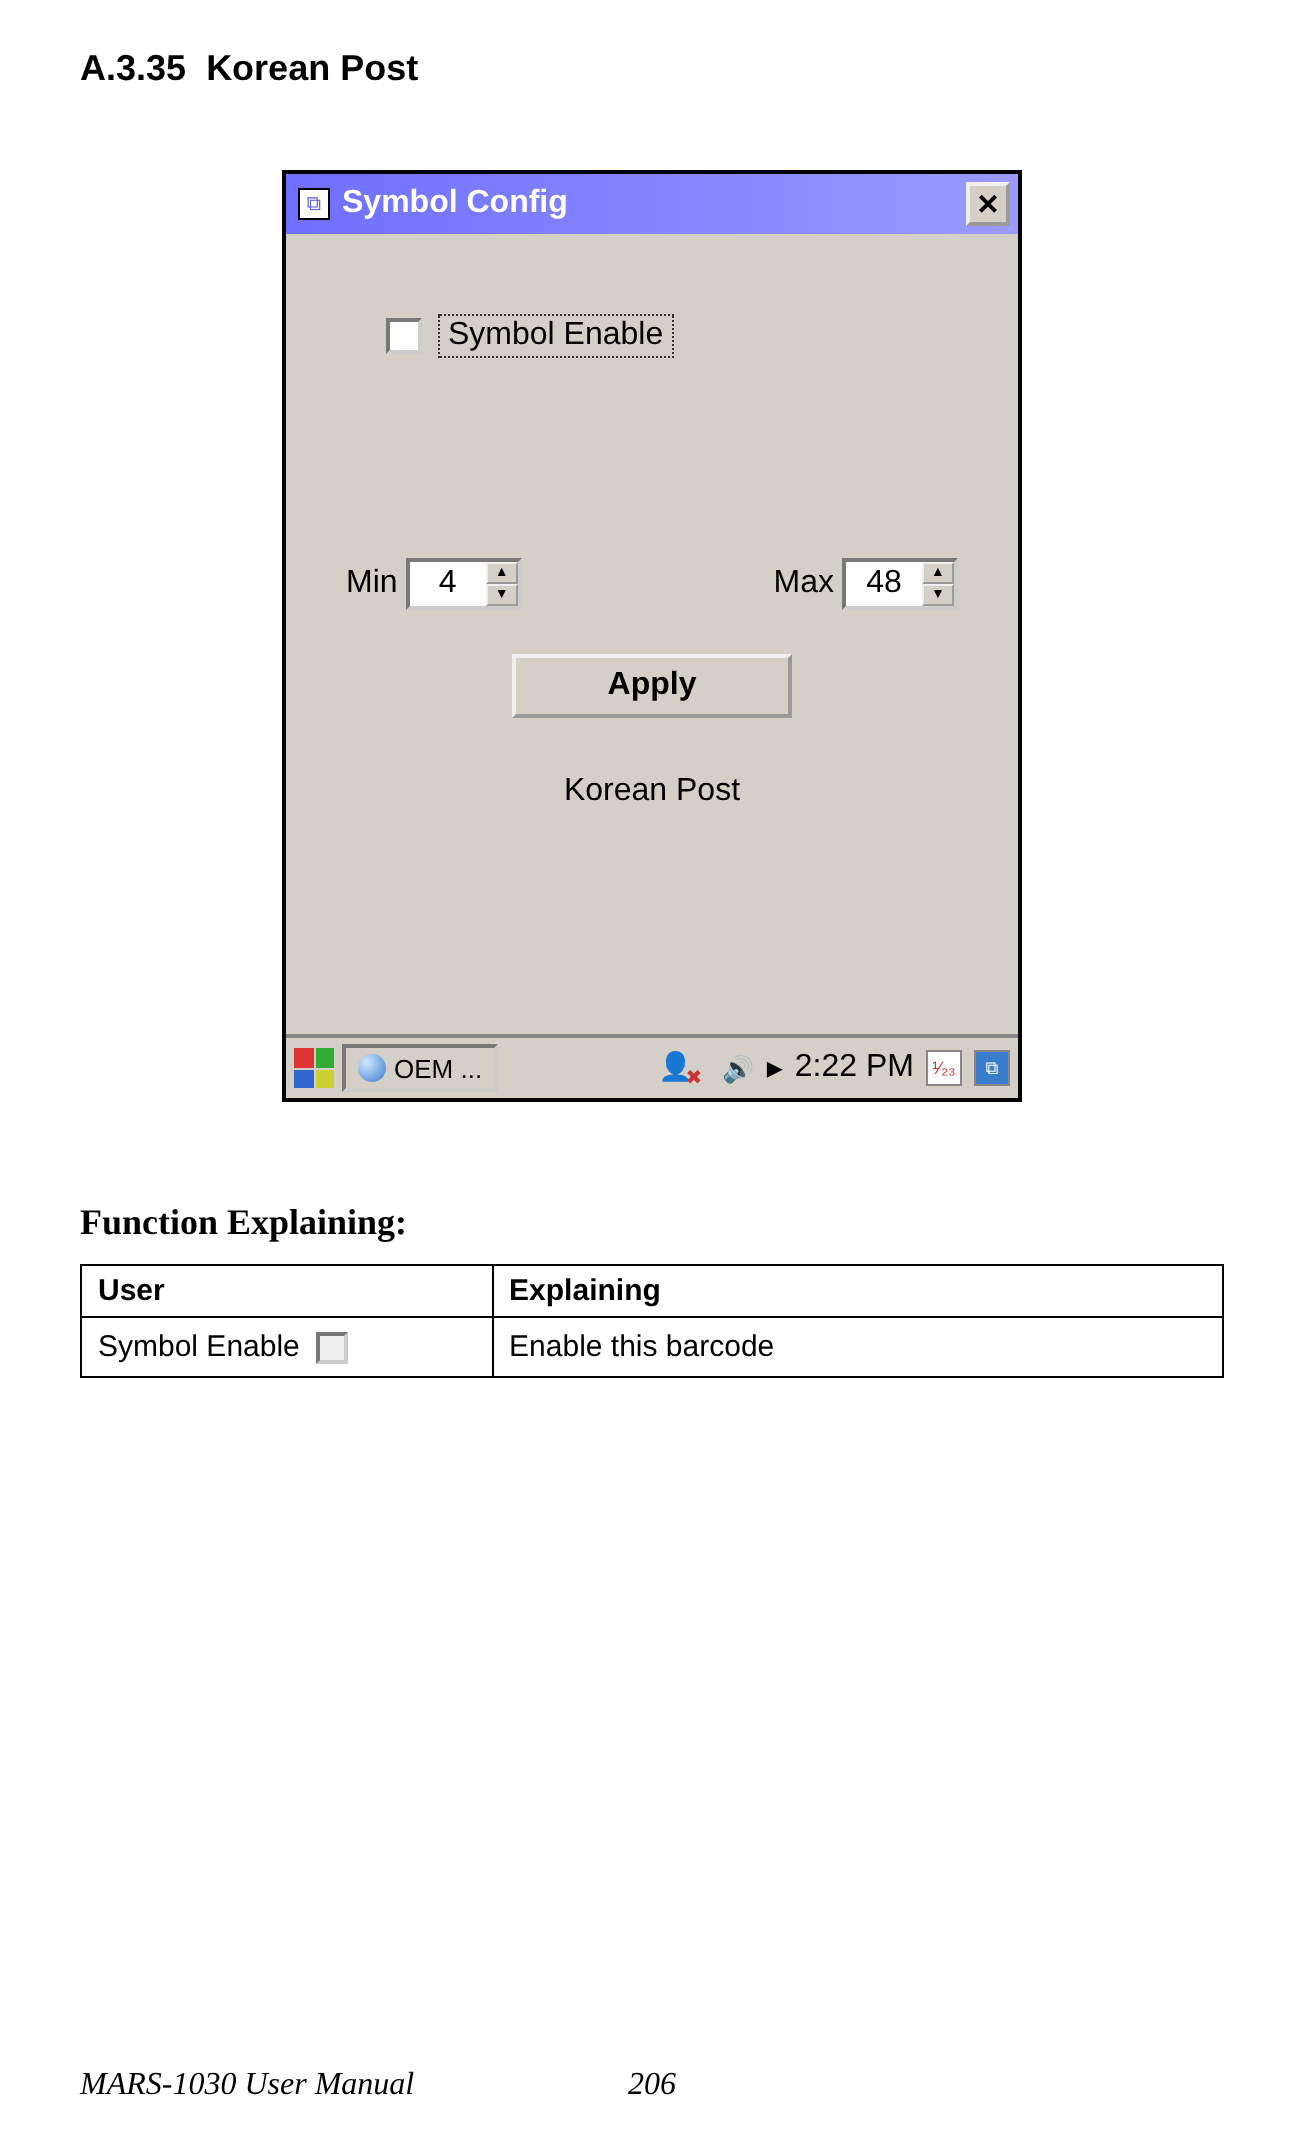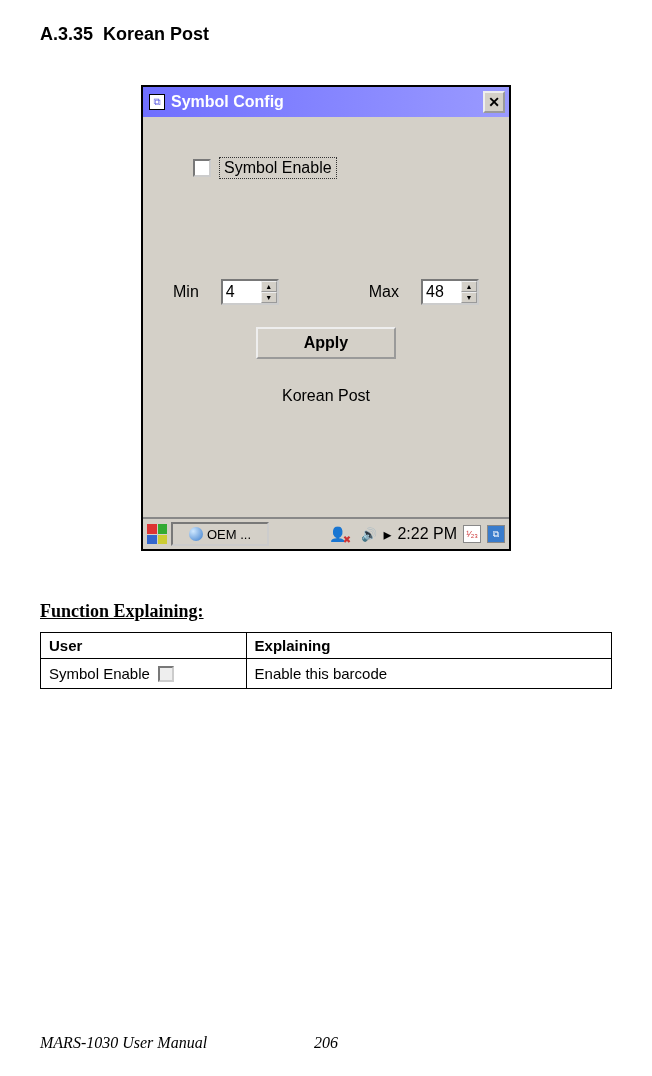--- a/index.html
+++ b/index.html
@@ -97,21 +97,22 @@
   .minmax-row {
     display: flex;
     justify-content: space-between;
     align-items: center;
     padding: 0 10px;
     margin-top: 100px;
   }
   .minmax-group {
     display: flex;
     align-items: center;
-    gap: 22px;
+    gap: 4px;
+    text-align: center;
   }
   .mm-label {
     font-size: 16px;
   }
   .spin-input {
     display: flex;
     align-items: stretch;
     height: 26px;
     border: 2px inset #ccc;
     background: #fff;
@@ -176,21 +177,21 @@
     grid-template-rows: 1fr 1fr;
     gap: 1px;
   }
   .tb-start span:nth-child(1){background:#d33;}
   .tb-start span:nth-child(2){background:#3a3;}
   .tb-start span:nth-child(3){background:#36c;}
   .tb-start span:nth-child(4){background:#cc3;}
   .tb-task {
     border: 2px inset #ccc;
     background: #d4d0c8;
-    padding: 1px 16px;
+    padding: 1px 6px;
     font-size: 13px;
     display: flex;
     align-items: center;
     gap: 4px;
     height: 24px;
   }
   .tb-globe {
     width: 14px;
     height: 14px;
     border-radius: 50%;
@@ -210,21 +211,20 @@
     width: 18px; height: 18px; border:1px solid #888; background:#fff;
     display:flex; align-items:center; justify-content:center; font-size:9px;
   }
   .tb-icon-cal { color:#c33; }
   .tb-icon-win { background:#3a7ccc; color:#fff; }
   .function-heading {
     font-family: "Times New Roman", Times, serif;
     font-weight: bold;
     font-size: 18px;
     margin: 0 0 10px 0;
-    text-decoration: underline;
   }
   table.func-table {
     width: 100%;
     border-collapse: collapse;
     font-size: 15px;
   }
   table.func-table th {
     text-align: left;
     font-weight: bold;
     border: 1px solid #000;

